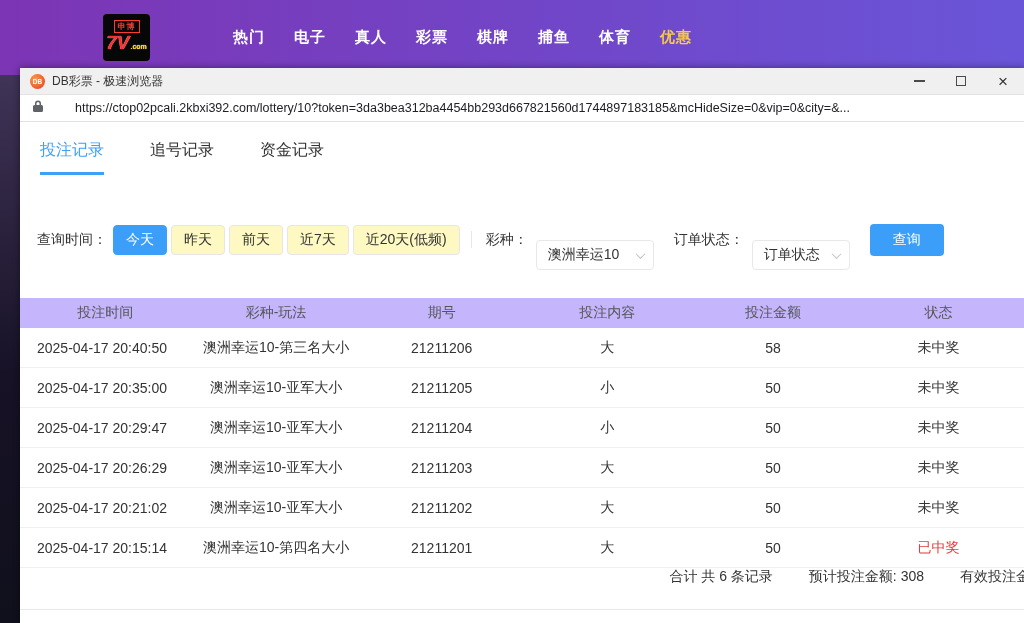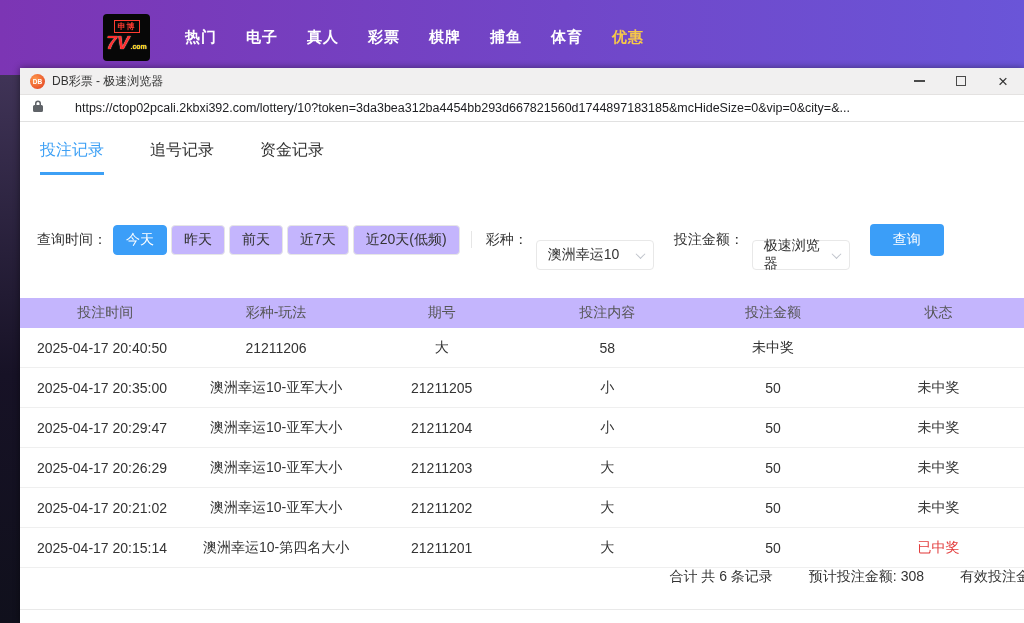--- a/index.html
+++ b/index.html
@@ -5,21 +5,21 @@
   * { margin:0; padding:0; box-sizing:border-box; }
   html,body { width:1024px; height:623px; overflow:hidden;
     font-family:"Liberation Sans","DejaVu Sans",sans-serif; }
   body { background:linear-gradient(180deg,#4a3c63 0%,#171226 60%,#10101c 100%); }
 
   .screen { position:relative; width:1024px; height:623px; }
 
   
   .site-header { position:absolute; top:0; left:0; width:1024px; height:75px;
     background:linear-gradient(90deg,#7c35b4 0%,#7146c8 55%,#6a55d8 100%);
-    display:flex; align-items:center; }
+    display:flex; align-items:center;gap:48px; }
   .logo { margin-left:103px; width:47px; height:47px; background:#070707; border-radius:4px;
     display:flex; flex-direction:column; align-items:center; justify-content:center; cursor:pointer; flex:0 0 auto; }
   .logo-top { font-size:8px; line-height:11px; color:#ff3b30; border:1px solid #ff3b30;
     padding:0 3px; letter-spacing:1px; font-weight:bold; }
   .logo-main { font-size:19px; line-height:19px; font-weight:bold; font-style:italic; color:#ff2f2f;
     text-shadow:0 0 1px #fff; }
   .logo-suffix { font-size:7px; color:#ffd400; font-style:normal; margin-left:1px; }
   .main-nav { display:flex; margin-left:35px; }
   .nav-item { color:#ffffff; font-size:15px; font-weight:bold; letter-spacing:1px;
     margin-right:29px; text-decoration:none; cursor:pointer; }
@@ -50,21 +50,21 @@
   
   .tabs { display:flex; padding:18px 0 0 20px; }
   .tab { font-size:16px; color:#333; margin-right:46px; padding-bottom:11px;
     border-bottom:3px solid transparent; cursor:pointer; }
   .tab.active { color:#3da0f5; border-bottom-color:#3da0f5; }
 
   
   .filters { display:flex; align-items:center; margin:34px 0 0 17px; font-size:14px; color:#333; }
   .filter-label { margin-right:2px; }
   .time-btn { height:30px; padding:0 12px; display:flex; align-items:center; margin-left:4px;
-    border:1px solid #e6e6e6; border-radius:4px; background:#c4b5fd; color:#333; font-size:14px; cursor:pointer; }
+    border:1px solid #e6e6e6; border-radius:4px; background:#fef9c3; color:#333; font-size:14px; cursor:pointer; }
   .time-btn.active { background:#3b9ef8; border-color:#3b9ef8; color:#fff; }
   .v-divider { width:1px; height:17px; background:#e6e6e6; margin:0 14px 0 11px; }
   .select { height:30px; border:1px solid #e8e8e8; border-radius:4px; background:#fff;
     display:flex; align-items:center; justify-content:space-between;
     padding:0 9px 0 11px; margin-left:6px; color:#333; cursor:pointer;margin-top:31px; }
   .select-lottery { width:118px; }
   .select-status { width:98px; }
   .chevron { width:7px; height:7px; border-right:1.5px solid #c0c4cc; border-bottom:1.5px solid #c0c4cc;
     transform:rotate(45deg) translate(-1px,-1px); }
   .status-label { margin-left:20px; }
@@ -150,40 +150,41 @@
           <button class="time-btn">昨天</button>
           <button class="time-btn">前天</button>
           <button class="time-btn">近7天</button>
           <button class="time-btn">近20天(低频)</button>
         <span class="v-divider"></span>
         <span class="filter-label">彩种：</span>
         <div class="select select-lottery">
           <span>澳洲幸运10</span>
           <span class="chevron"></span>
         </div>
-        <span class="filter-label status-label">投注金额：</span>
+        <span class="filter-label status-label">订单状态：</span>
         <div class="select select-status">
-          <span>极速浏览器</span>
+          <span>订单状态</span>
           <span class="chevron"></span>
         </div>
         <button class="search-btn">查询</button>
       </div>
 
       <div class="bet-table">
         <div class="thead">
           <div class="th">投注时间</div>
             <div class="th">彩种-玩法</div>
             <div class="th">期号</div>
             <div class="th">投注内容</div>
             <div class="th">投注金额</div>
             <div class="th">状态</div>
         </div>
         <div>
           <div class="trow">
               <div class="td c-time">2025-04-17 20:40:50</div>
+              <div class="td">澳洲幸运10-第三名大小</div>
               <div class="td">21211206</div>
               <div class="td">大</div>
               <div class="td">58</div>
               <div class="td">未中奖</div>
             </div>
             <div class="trow">
               <div class="td c-time">2025-04-17 20:35:00</div>
               <div class="td">澳洲幸运10-亚军大小</div>
               <div class="td">21211205</div>
               <div class="td">小</div>

